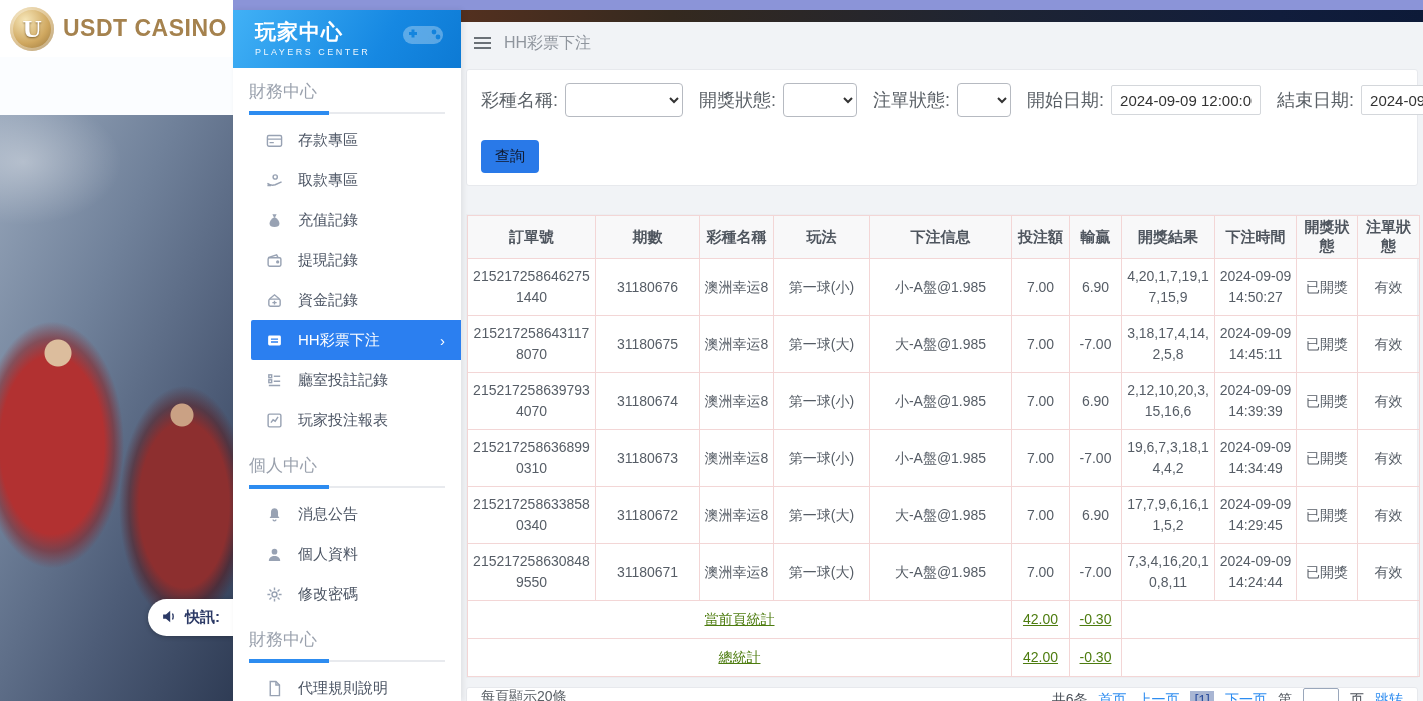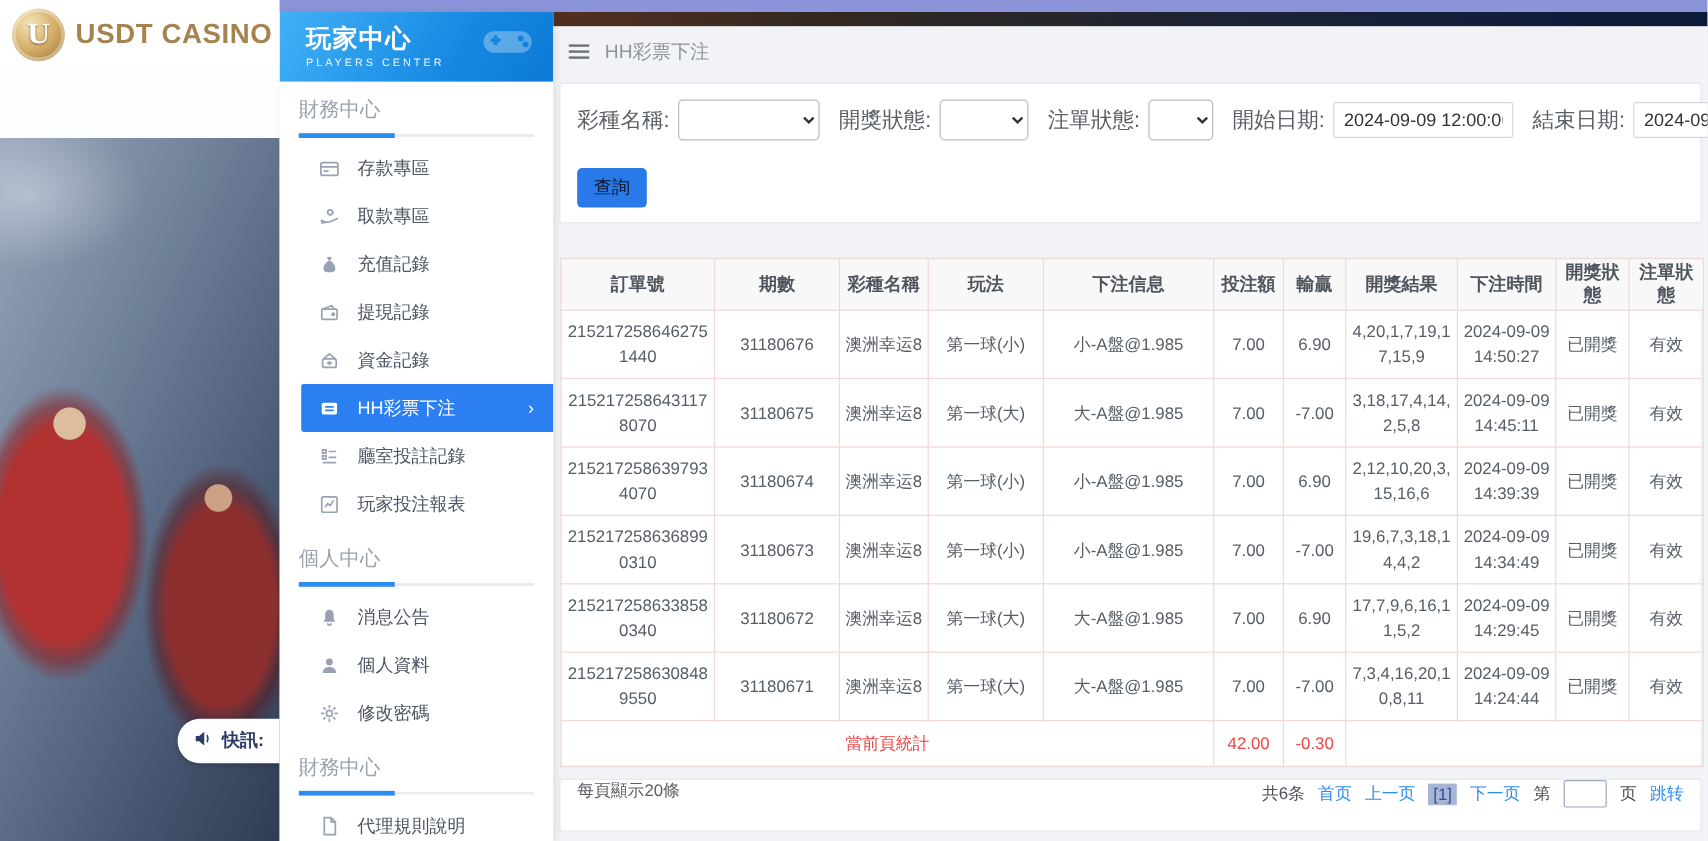--- a/index.html
+++ b/index.html
@@ -106,21 +106,21 @@
     padding:7px 14px; font-size:15px; cursor:pointer;
     font-family:"Liberation Sans","DejaVu Sans",sans-serif;
     text-align:center;
   }
 
   .table-card { margin:28px 5px 0; background:#fff; border:1px solid #eceef1; }
   table { width:100%; border-collapse:collapse; table-layout:fixed; }
   th, td { border:1px solid #f3d6d6; text-align:center; }
   th { height:41px; background:#f8f8f9; font-size:15px; color:#4e555e; font-weight:bold; padding:2px; }
   tbody td { height:57px; font-size:14px; color:#565d66; padding:5px 4px; word-break:break-all; line-height:1.5; }
-  .sum-row td { height:38px; font-size:14px; color:#ef4444; }
+  .sum-row td { height:38px; font-size:14px; color:#4d7c0f;text-decoration:underline; }
 
   .footer-card {
     margin:9px 5px; background:#fff; border:1px solid #e7e9ed; border-radius:3px;
     height:44px; display:flex; align-items:flex-start; justify-content:space-between; padding:0 14px;
   }
   .page-size { color:#5a6066; font-size:14px; }
   .pagination { display:flex; align-items:center; gap:11px; font-size:14px; color:#4a5058; }
   .pg-link { color:#2d8cf0; cursor:pointer; text-decoration:none; }
   .pg-current { background:#a9b6d3; color:#2d4f9e; padding:1px 4px; cursor:default; }
   .jump-input { width:36px; height:23px; border:1px solid #9aa7bb; border-radius:2px; }
@@ -454,20 +454,26 @@
             <td>有效</td>
           </tr>
         </tbody>
       <tbody>
         <tr class="sum-row">
           <td colspan="5">當前頁統計</td>
           <td>42.00</td>
           <td>-0.30</td>
           <td colspan="4"></td>
         </tr>
+        <tr class="sum-row">
+          <td colspan="5">總統計</td>
+          <td>42.00</td>
+          <td>-0.30</td>
+          <td colspan="4"></td>
+        </tr>
       </tbody>
     </table>
   </div>
 
   <div class="footer-card">
     <span class="page-size">每頁顯示20條</span>
     <div class="pagination">
       <span>共6条</span>
       <a class="pg-link">首页</a>
       <a class="pg-link">上一页</a>

